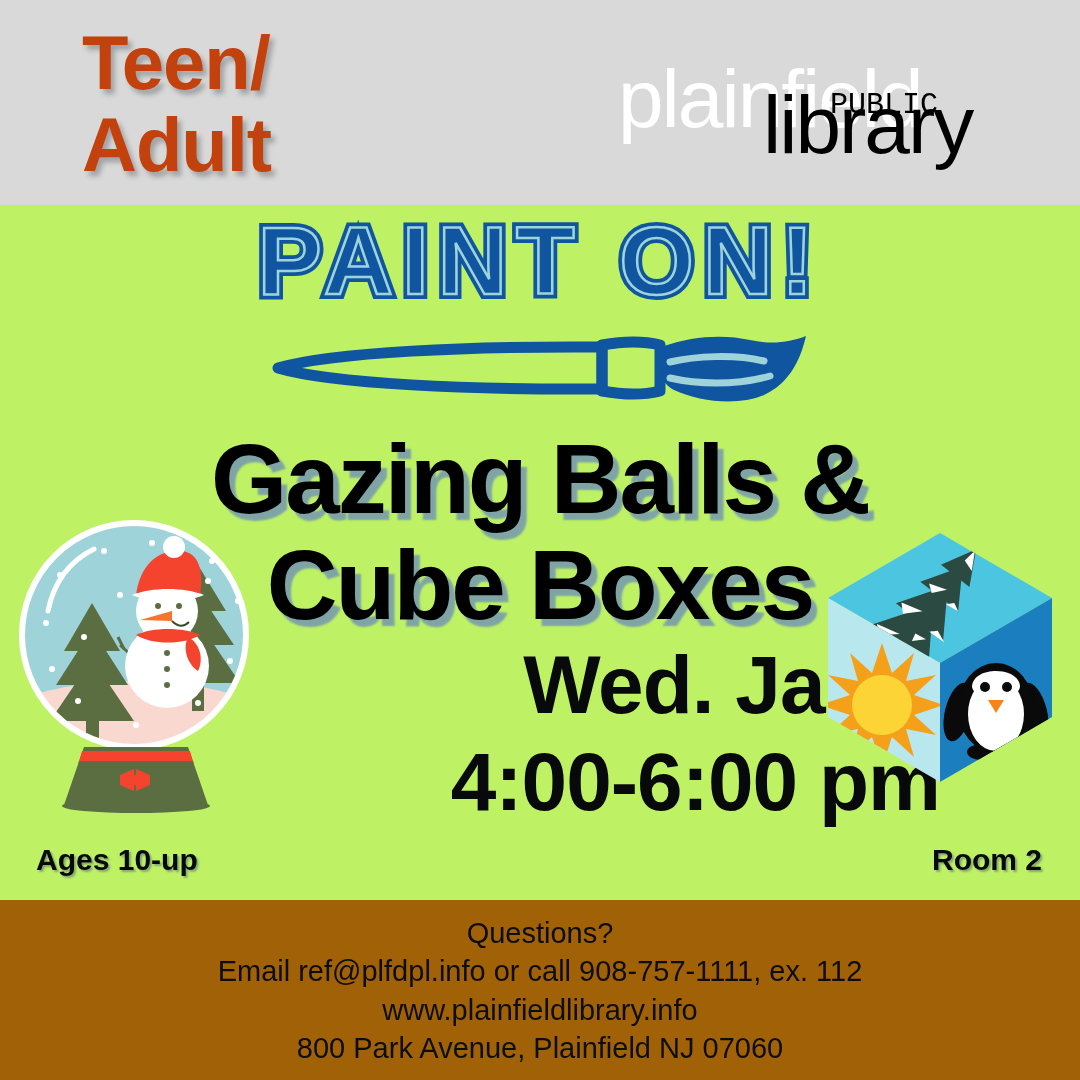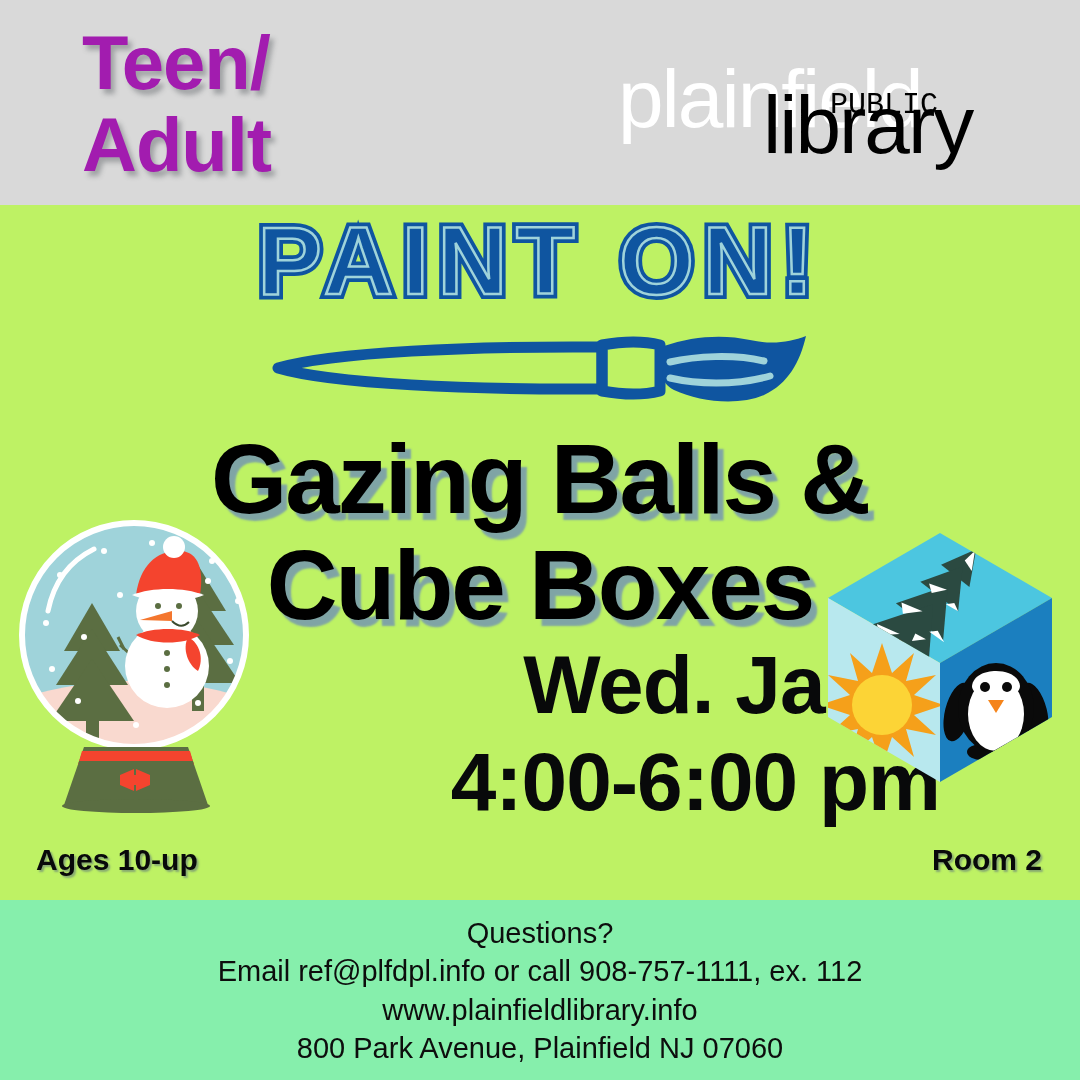--- a/index.html
+++ b/index.html
@@ -28,21 +28,21 @@
   }
   .audience-label {
     position: absolute;
     left: 82px; top: 22px;
     width: 430px;
     font-family: "Liberation Sans", sans-serif;
     font-weight: 700;
     font-size: 76px;
     line-height: 1.08;
     letter-spacing: -1px;
-    color: #a21caf;
+    color: #c2410c;
     text-shadow: 4px 5px 5px rgba(90,95,100,0.45);
     white-space: pre-line;
   }
 
   
   .logo {
     position: absolute;
     left: 600px; top: 22px;
     width: 430px; height: 160px;
   }
@@ -190,21 +190,21 @@
     position: absolute;
     left: 820px; top: 315px;
     width: 238px; height: 270px;
   }
 
   
   .footer-band {
     position: absolute;
     left: 0; top: 900px;
     width: 1080px; height: 180px;
-    background: #86efac;
+    background: #a16207;
   }
   .footer-text {
     position: absolute;
     left: 0; top: 14px;
     width: 1080px;
     text-align: center;
     font-family: "Liberation Sans", sans-serif;
     font-weight: 400;
     font-size: 29px;
     line-height: 1.32;

